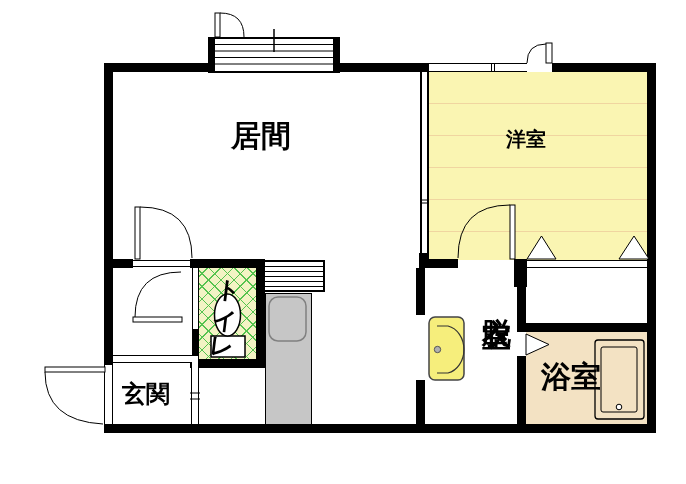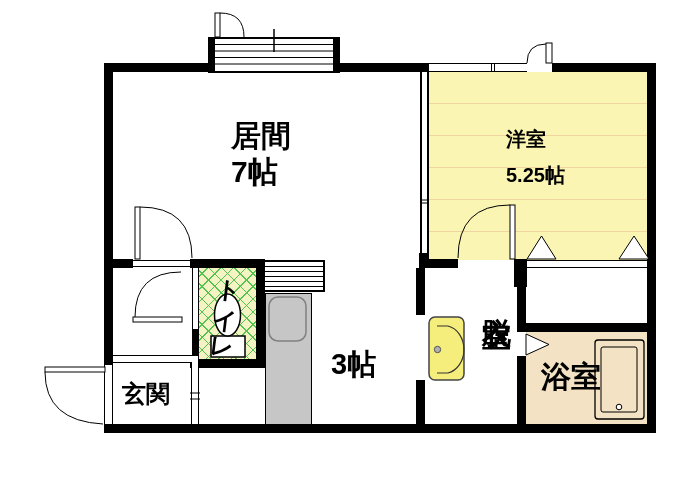--- a/index.html
+++ b/index.html
@@ -166,21 +166,21 @@
 
     <g>
       <path d="M420,200 H429 M420,203 H429" stroke="#000" stroke-width="1" fill="none"></path>
     </g>
     <g>
       <path d="M190,393 H200 M190,399 H200" stroke="#000" stroke-width="1" fill="none"></path>
     </g>
 
   </svg>
 
-  <div class="lbl lbl-living"><span>居間</span><br><span>7帖</span></div>
-  <div class="lbl lbl-western"><span>洋室</span><br><span>5.25帖</span></div>
-  <div class="lbl lbl-kitchen"><br><span>3帖</span></div>
+  <div class="lbl lbl-living"><span>居間</span><br></div>
+  <div class="lbl lbl-western"><span>洋室</span><br></div>
+  <div class="lbl lbl-kitchen"><br></div>
   <div class="lbl lbl-bath"><span>浴室</span></div>
   <div class="lbl lbl-entrance"><span>玄関</span></div>
   <div class="lbl-vert lbl-dressing"><span>脱衣室</span></div>
   <div class="lbl-vert lbl-toilet"><span>トイレ</span></div>
 
 </div>
 
 </body></html>

